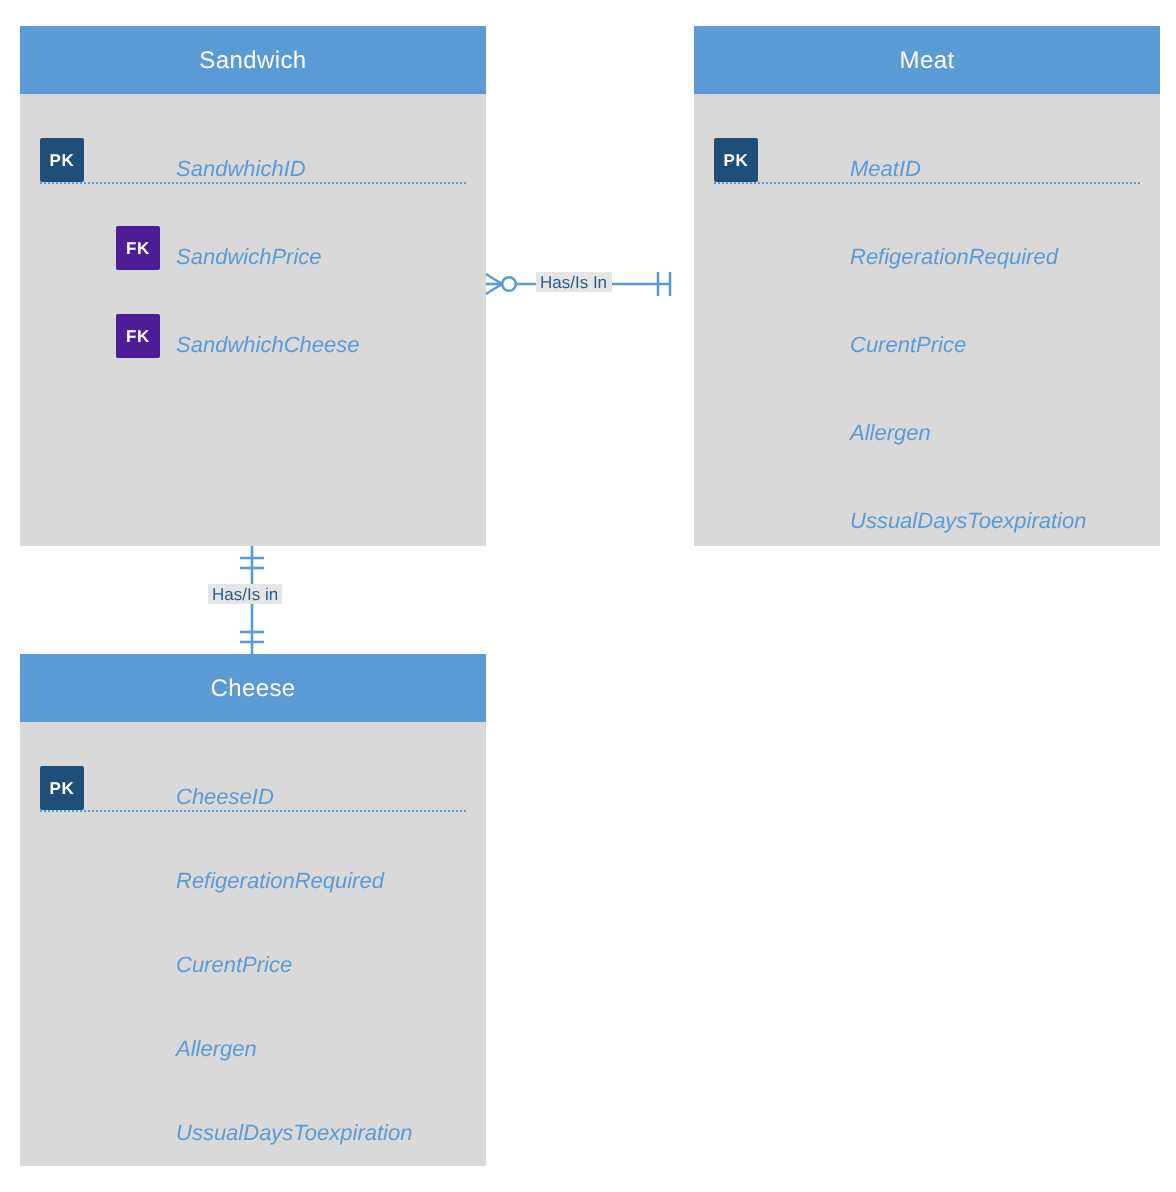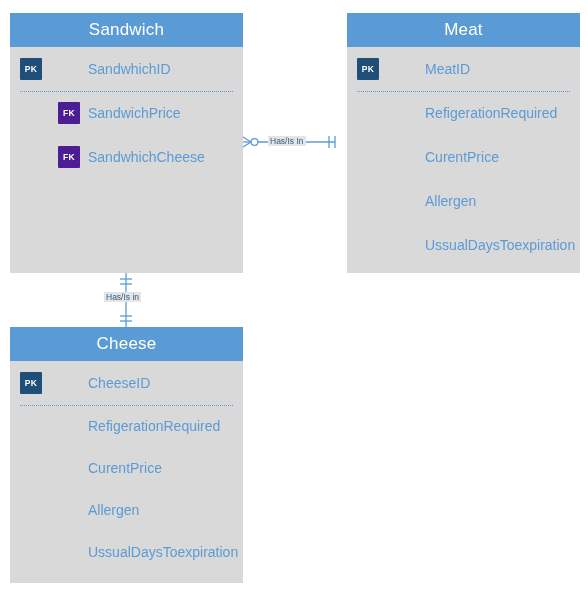--- a/index.html
+++ b/index.html
@@ -24,35 +24,35 @@
   
   .entity {
     position: absolute;
     box-sizing: border-box;
     background: #d9d9d9;
   }
   .entity-header {
     height: 34px;
     background: #5b9bd5;
     color: #ffffff;
-    font-size: 17px;
+    font-size: 12px;
     display: flex;
     align-items: center;
     justify-content: center;
     letter-spacing: .2px;
   }
   .entity-body {
     position: relative;
     padding: 0;
   }
   .field-row {
     position: relative;
     height: 42px;
     display: flex;
-    align-items: center;
+    align-items: flex-end;
   }
   .field-key {
     position: absolute;
     width: 22px;
     height: 22px;
     border-radius: 1px;
     color: #ffffff;
     font-size: 8.5px;
     font-weight: bold;
     display: flex;
@@ -63,23 +63,24 @@
   .key-pk {
     background: #1f4e79;
     left: 10px;
   }
   .key-fk {
     background: #4c1d95;
     left: 48px;
   }
   .field-name {
     color: #5b9bd5;
-    font-size: 14px;
+    font-size: 11px;
     margin-left: 78px;
     white-space: nowrap;
+    font-style: italic;
   }
   .pk-divider {
     position: absolute;
     left: 10px;
     right: 10px;
     height: 0;
     border-top: 1px dotted #5b9bd5;
   }
 
   

